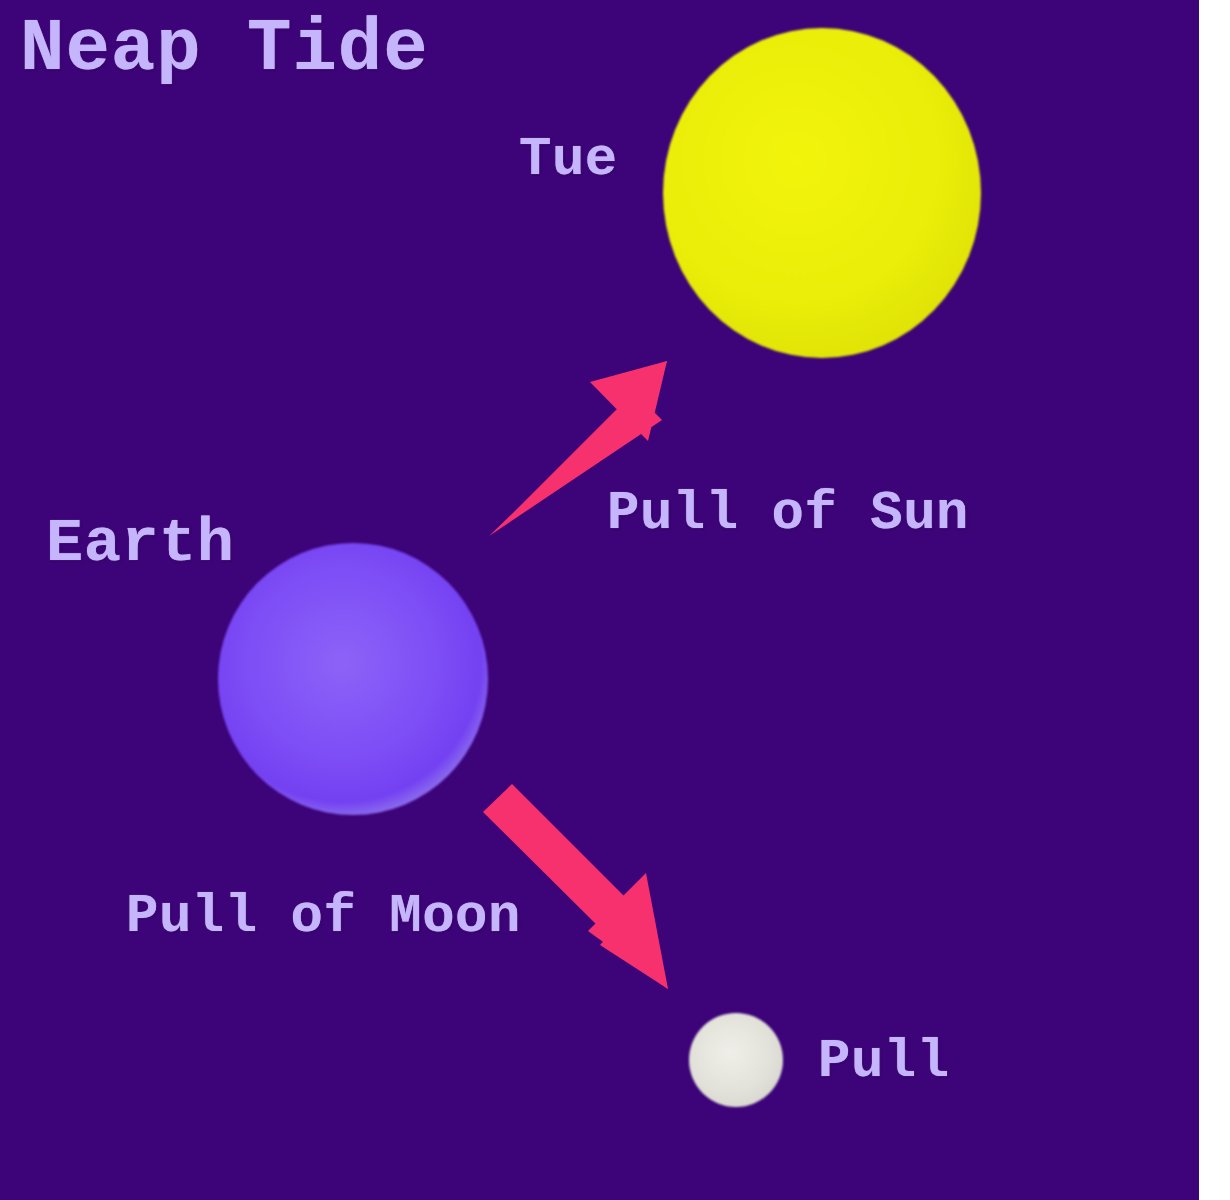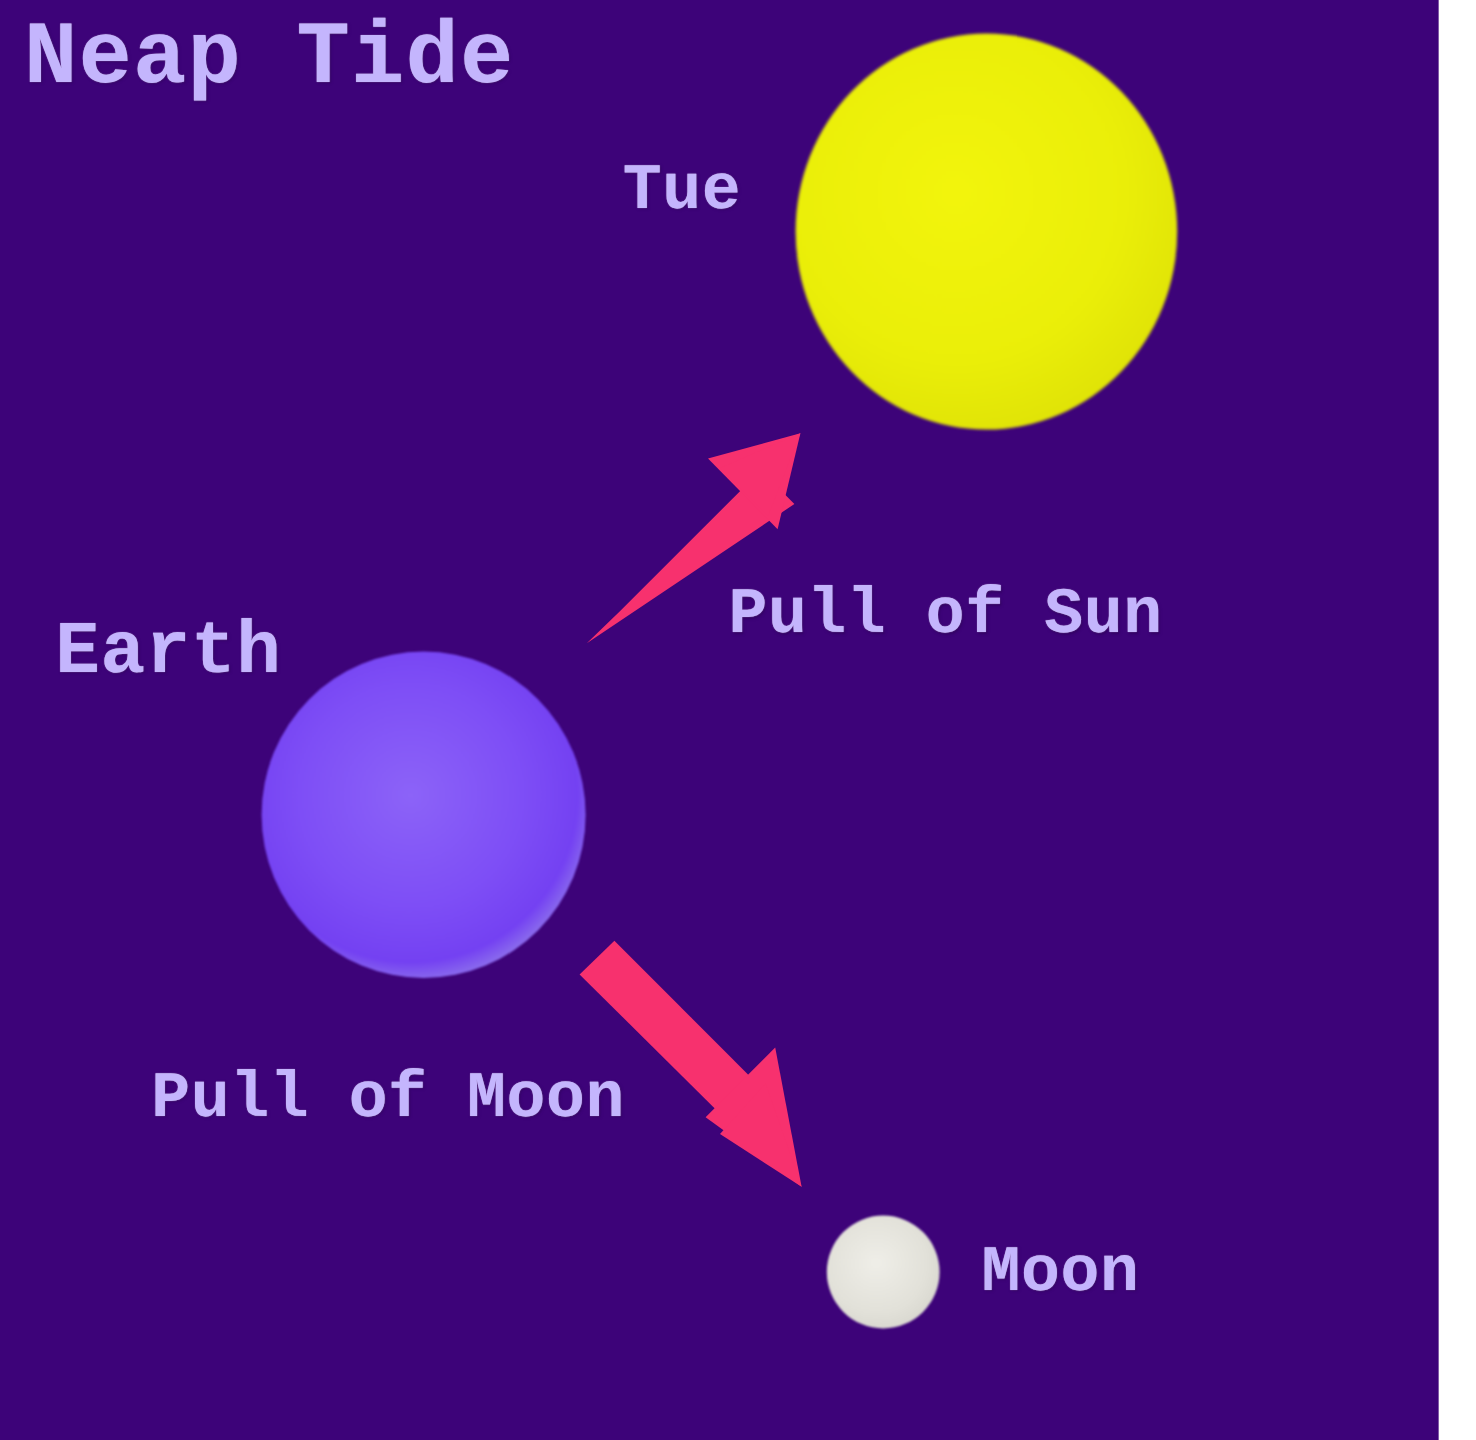--- a/index.html
+++ b/index.html
@@ -153,21 +153,21 @@
 
   <div class="label" id="title">Neap Tide</div>
 
   <div class="body" id="sun"></div>
   <div class="label" id="label-sun">Tue</div>
 
   <div class="body" id="earth"></div>
   <div class="label" id="label-earth">Earth</div>
 
   <div class="body" id="moon"></div>
-  <div class="label" id="label-moon">Moon</div>
+  <div class="label" id="label-moon">Pull</div>
 
   <svg class="arrow-layer" viewBox="0 0 1199 1200">
 
     <g>
 
       <polygon points="489,536 517,509 634,392 662,420" fill="#F7316E"></polygon>
 
       <polygon points="667,361 590,382 648,441" fill="#F7316E"></polygon>
       <polygon points="667,361 600,390 640,430" fill="#F7316E"></polygon>
     </g>

